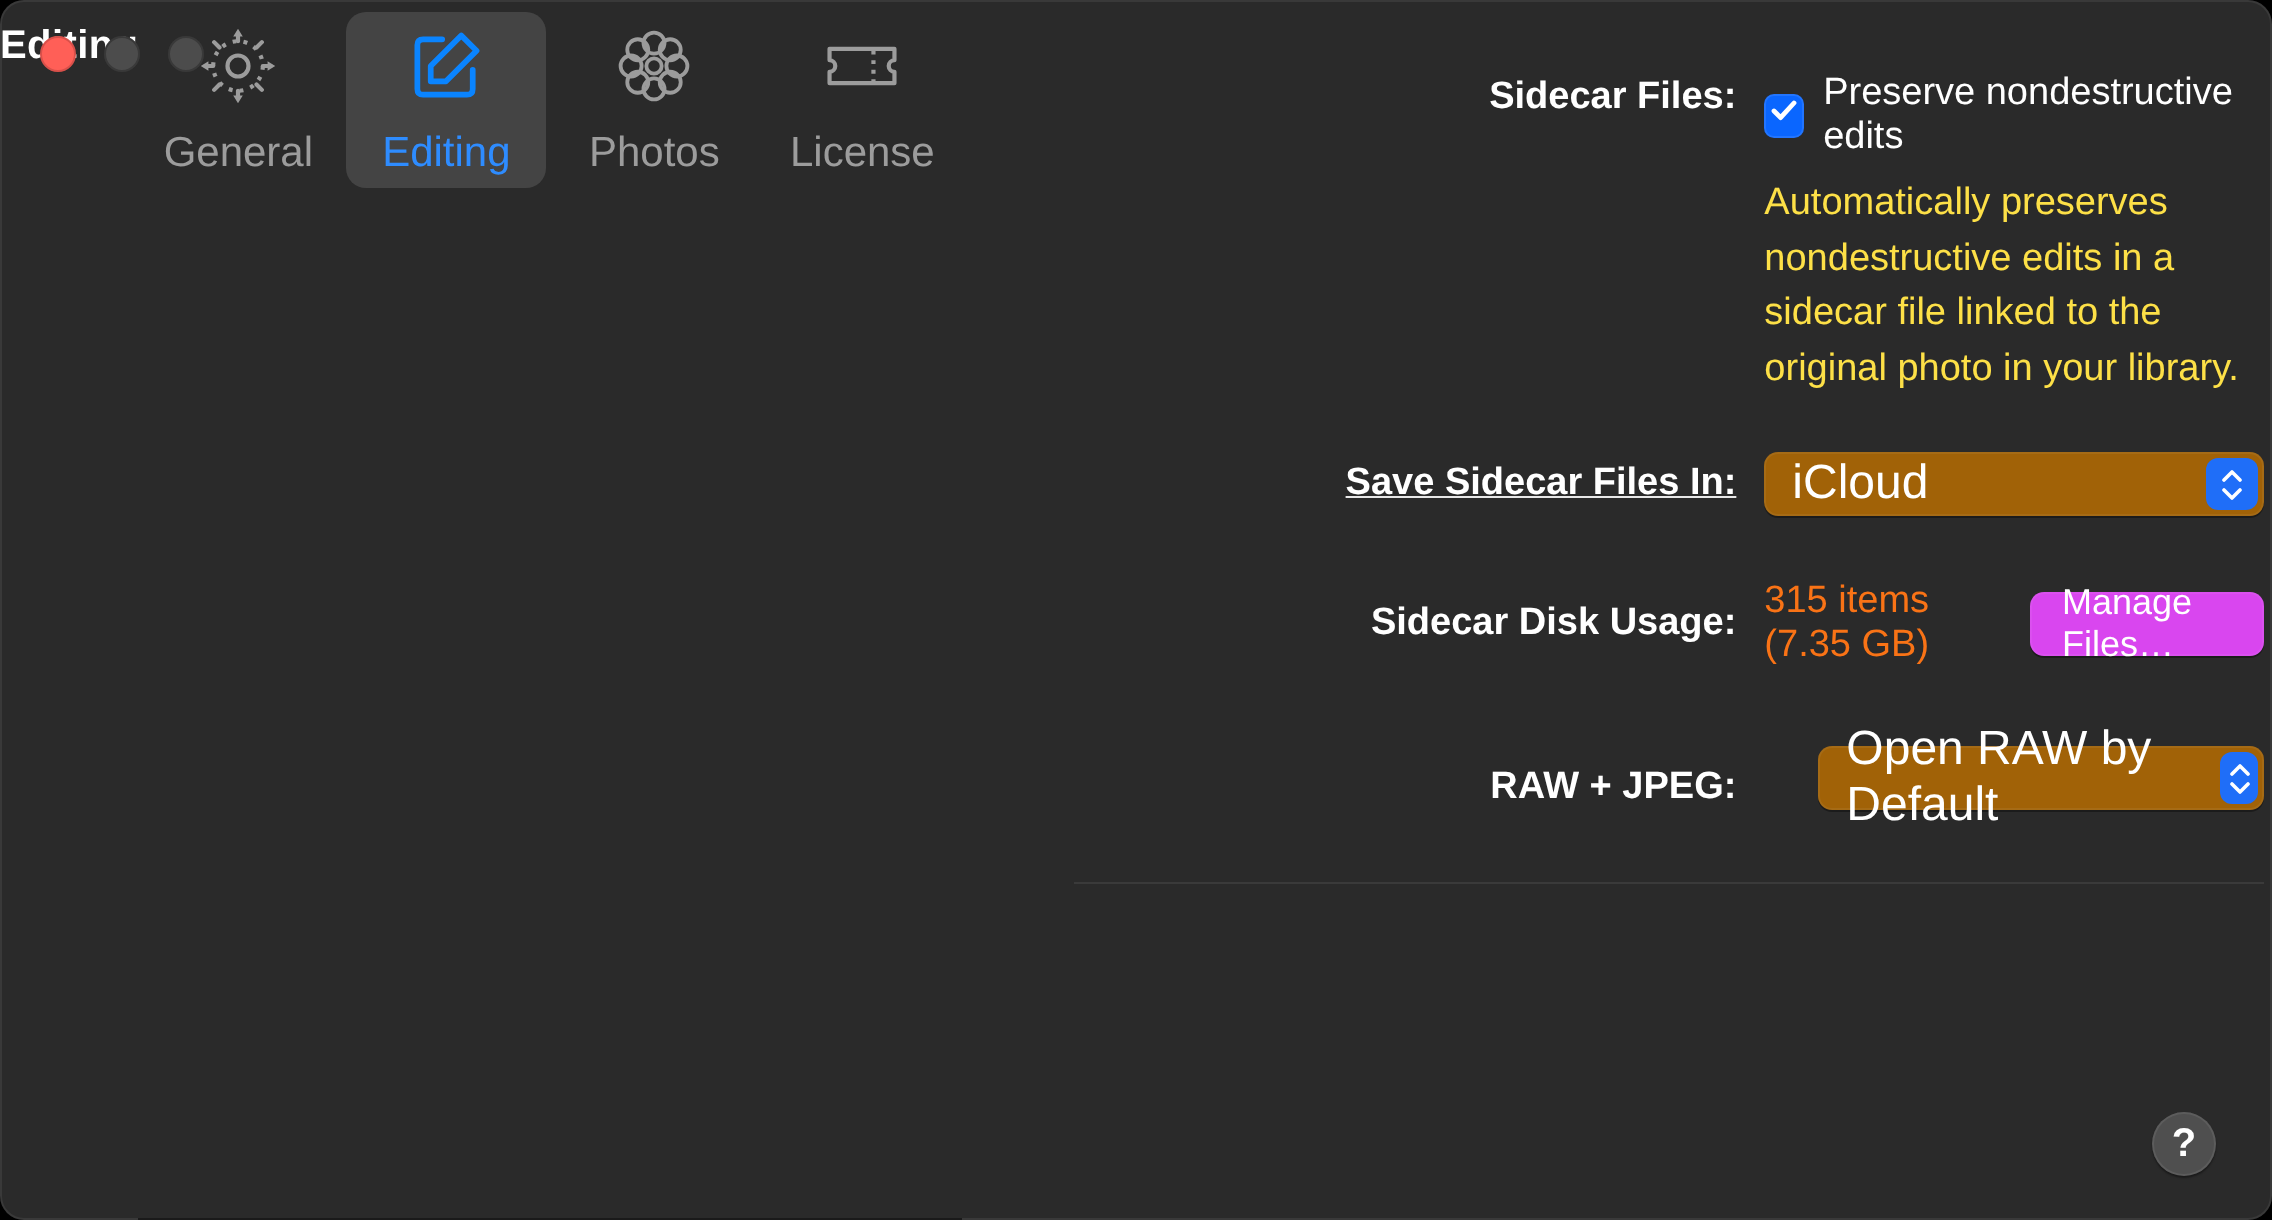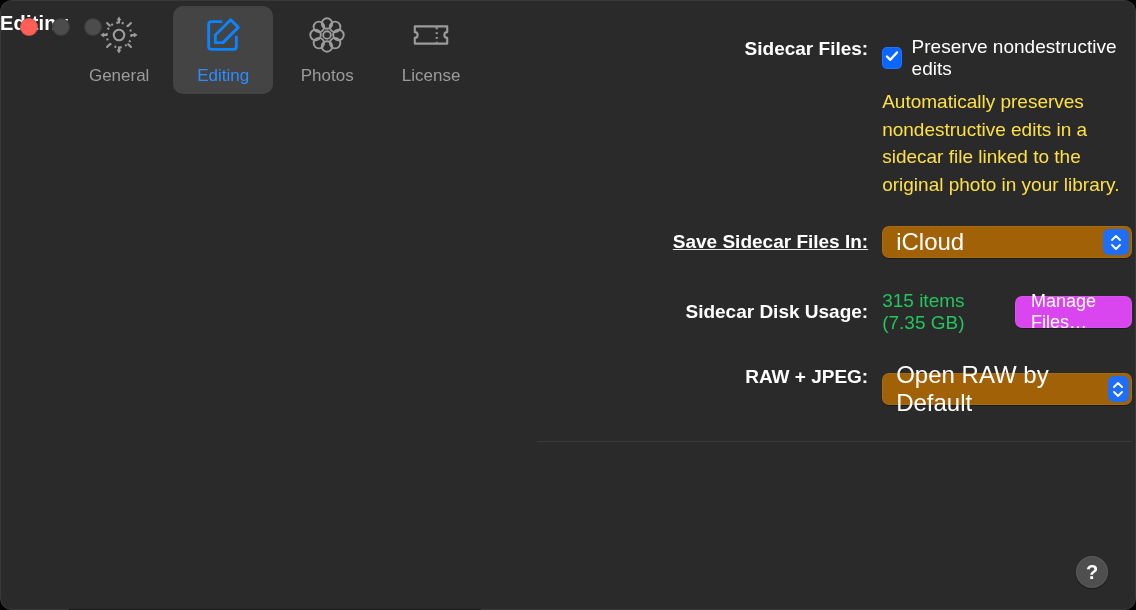--- a/index.html
+++ b/index.html
@@ -69,21 +69,21 @@
     justify-content: center;
     gap: 6px;
     color: #9c9c9c;
     cursor: default;
   }
   .tab.active {
     background: #444444;
     color: #0a84ff;
   }
   .tab svg { width: 42px; height: 42px; }
-  .tab .tab-label { font-size: 17px; }
+  .tab .tab-label { font-size: 21px; }
   .tab.active .tab-label { color: #2e8cff; }
 
   
   .content {
     flex: 1;
     padding: 36px 56px 0 56px;
     color: #e8e8e8;
   }
   .form {
     border-bottom: 1px solid #3a3a3a;
@@ -157,21 +157,21 @@
     justify-content: center;
     gap: 1px;
   }
   .popup .stepper svg { width: 10px; height: 7px; display:block; }
 
   .usage-line {
     display: inline-flex;
     align-items: center;
     gap: 18px;
   }
-  .usage-text { color: #22c55e; font-size: 19px; }
+  .usage-text { color: #f97316; font-size: 19px; }
   .btn {
     display: inline-flex;
     align-items: center;
     height: 32px;
     padding: 0 16px;
     background: #d946ef;
     border-radius: 7px;
     color: #ffffff;
     font-size: 18px;
     box-shadow: inset 0 0 0 1px rgba(255,255,255,0.06), 0 1px 0 rgba(0,0,0,0.35);
@@ -305,21 +305,21 @@
         <div class="field-col">
           <div class="usage-line">
             <span class="usage-text">315 items (7.35 GB)</span>
             <span class="btn">
               <span>Manage Files…</span>
             </span>
           </div>
         </div>
       </div>
 
-      <div class="row" style="align-items:flex-start;">
+      <div class="row" style="align-items:flex-end;gap:27px;">
         <div class="label-col" style="padding-top:0">RAW + JPEG:</div>
         <div class="field-col">
           <div class="popup">
             <span class="popup-text">Open RAW by Default</span>
             <span class="stepper">
               <svg viewBox="0 0 10 7">
                   <path d="M1 5 L5 1 L9 5" fill="none" stroke="#fff" stroke-width="1.8" stroke-linecap="round" stroke-linejoin="round"></path>
                 </svg>
               <svg viewBox="0 0 10 7">
                   <path d="M1 2 L5 6 L9 2" fill="none" stroke="#fff" stroke-width="1.8" stroke-linecap="round" stroke-linejoin="round"></path>

